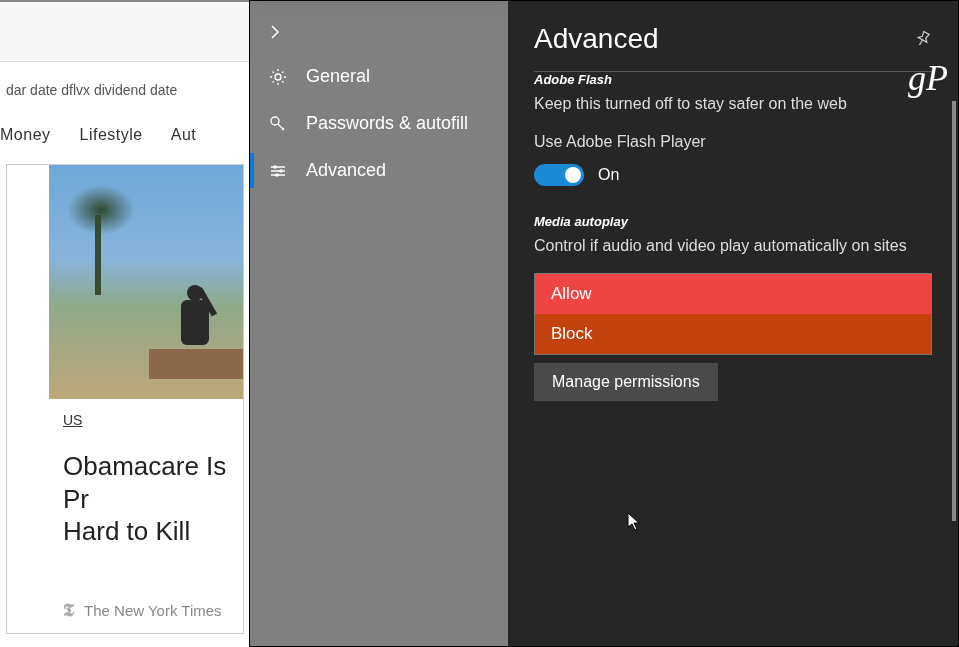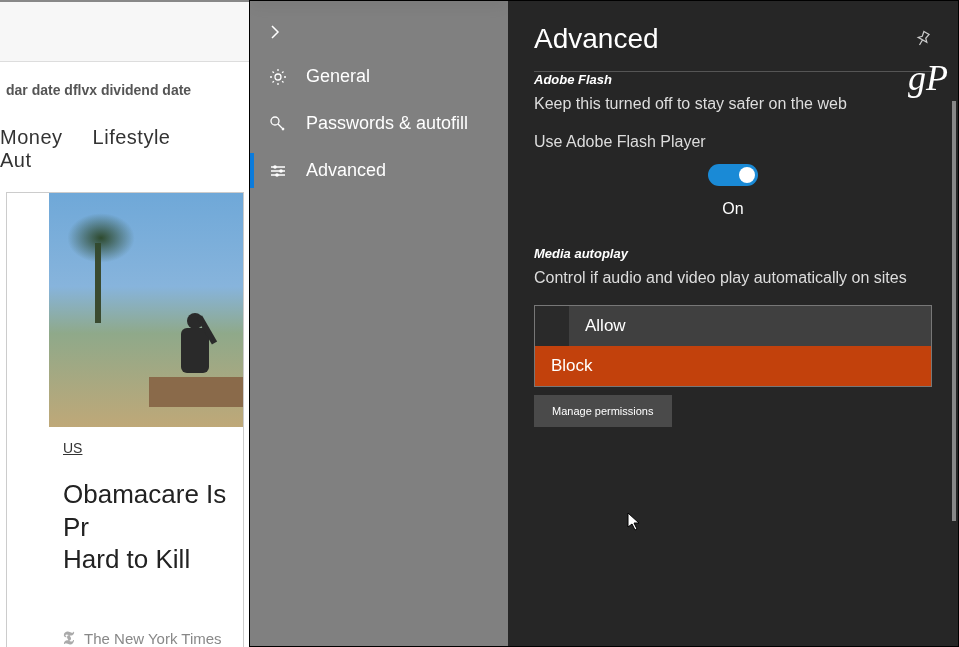--- a/index.html
+++ b/index.html
@@ -3,22 +3,22 @@
 <meta charset="utf-8">
 <style>
 * { margin: 0; padding: 0; box-sizing: border-box; font-family: "Segoe UI", sans-serif; }
 body { width: 959px; height: 647px; overflow: hidden; position: relative; background: #fff; }
 
 .background-page {
   position: absolute; top: 0; left: 0; width: 250px; height: 647px;
   background: #fff; border-top: 2px solid #888; overflow: hidden;
 }
 .bg-address { height: 60px; background: #f7f7f7; border-bottom: 1px solid #ddd; }
-.bg-tags { padding: 20px 0 10px 6px; font-size: 14px; color: #555; font-weight: bold; }
-.bg-nav { padding: 18px 0 16px 0; font-size: 20px; color: #333; letter-spacing: 0.5px; }
+.bg-tags { padding: 20px 0 10px 6px; font-size: 14px; color: #555; }
+.bg-nav { padding: 18px 0 16px 0; font-size: 16px; color: #333; letter-spacing: 0.5px; }
 .bg-nav span { margin-right: 24px; }
 .bg-card { margin: 4px 6px; border: 1px solid #ccc; background: #fff; padding-left: 42px; }
 .bg-card-img { width: 100%; height: 234px; background: linear-gradient(180deg, #6FA8D8 0%, #87B4DC 40%, #8fa98a 60%, #bfa878 100%); position: relative; overflow: hidden; }
 .palm { position: absolute; top: 20px; left: 8px; width: 80px; height: 90px; }
 .palm:before { content: ""; position: absolute; left: 38px; top: 30px; width: 6px; height: 80px; background: #3a4a30; }
 .palm:after { content: ""; position: absolute; left: 10px; top: 0; width: 68px; height: 50px; background: radial-gradient(ellipse at center, #2e4a2e 0%, transparent 70%); }
 .person { position: absolute; top: 120px; left: 120px; width: 50px; height: 70px; }
 .person:before { content: ""; position: absolute; left: 18px; top: 0; width: 16px; height: 16px; background: #2a2a2a; border-radius: 50%; }
 .person:after { content: ""; position: absolute; left: 12px; top: 15px; width: 28px; height: 45px; background: #2a2a2a; border-radius: 6px; }
 .arm { position: absolute; top: 122px; left: 155px; width: 6px; height: 30px; background: #2a2a2a; transform: rotate(-30deg); }
@@ -51,30 +51,30 @@
   flex: 1; height: 100%; background: #262626; color: #fff; padding: 22px 26px 0 26px;
   position: relative; overflow: hidden;
 }
 .settings-hdr { display: flex; align-items: center; justify-content: space-between; padding-bottom: 16px; border-bottom: 1px solid #555; }
 .settings-title { font-size: 28px; font-weight: 400; }
 .pin-icon { color: #ccc; }
 .watermark { position: absolute; top: 56px; right: 10px; font-family: Georgia, serif; font-size: 36px; color: #fff; font-style: italic; }
 .section-title { font-size: 22px; font-weight: 600; margin: 22px 0 20px 0; }
 .subhead { font-size: 13px; font-weight: 600; margin-bottom: 6px; font-style: italic; }
 .subtext { font-size: 16px; color: #ddd; line-height: 1.4; margin-bottom: 16px; }
-.toggle-row { display: flex; align-items: center; gap: 14px; margin-bottom: 28px; flex-direction: column; }
+.toggle-row { display: flex; align-items: center; gap: 14px; margin-bottom: 28px; }
 .toggle { width: 50px; height: 22px; background: #1a8ad6; border-radius: 11px; position: relative; }
 .toggle:after { content: ""; position: absolute; right: 3px; top: 3px; width: 16px; height: 16px; background: #fff; border-radius: 50%; }
 .dropdown { position: relative; margin-bottom: 8px; }
 .dropdown-list { border: 1px solid #777; background: #2a2a2a; }
 .dropdown-opt { padding: 10px 16px; font-size: 17px; color: #fff; cursor: pointer; }
-.dropdown-opt.selected { background: #404040; margin-left: 34px; }
+.dropdown-opt.selected { background: #ef4444; }
 .dropdown-opt.hover { background: #c2410c; }
 .behind-text { font-size: 16px; color: #ddd; margin-top: -2px; margin-bottom: 16px; }
-.manage-btn { background: #4a4a4a; color: #fff; border: none; padding: 10px 18px; font-size: 11px; cursor: pointer; }
+.manage-btn { background: #4a4a4a; color: #fff; border: none; padding: 10px 18px; font-size: 16px; cursor: pointer; }
 .cursor { position: absolute; top: 512px; left: 627px; width: 16px; height: 20px; z-index: 10; }
 .scroll-thumb { position: absolute; right: 2px; top: 100px; width: 4px; height: 420px; background: #888; }
 
 svg { display: block; }
 </style>
 </head>
 <body>
 
 <div class="background-page">
   <div class="bg-address"></div>

